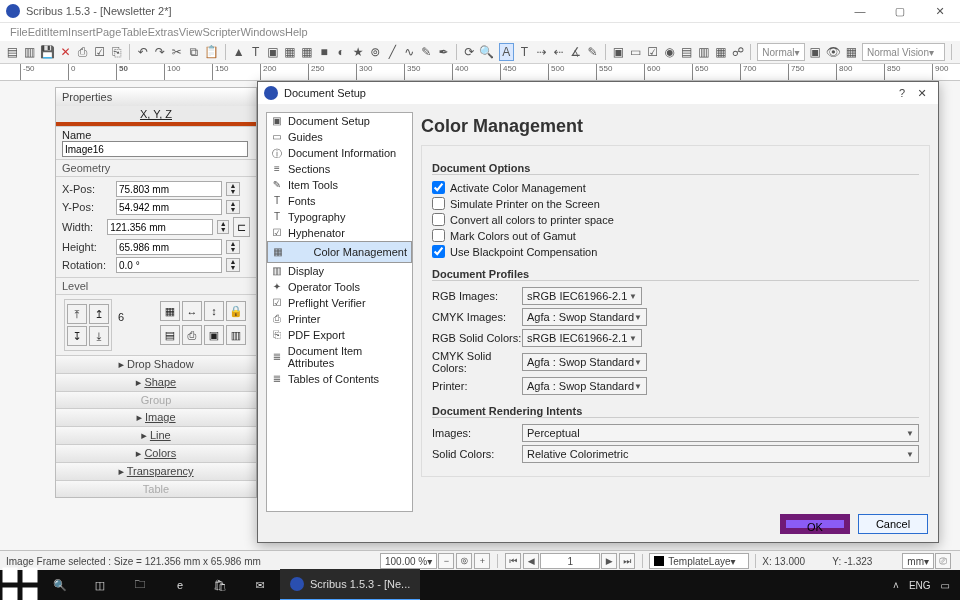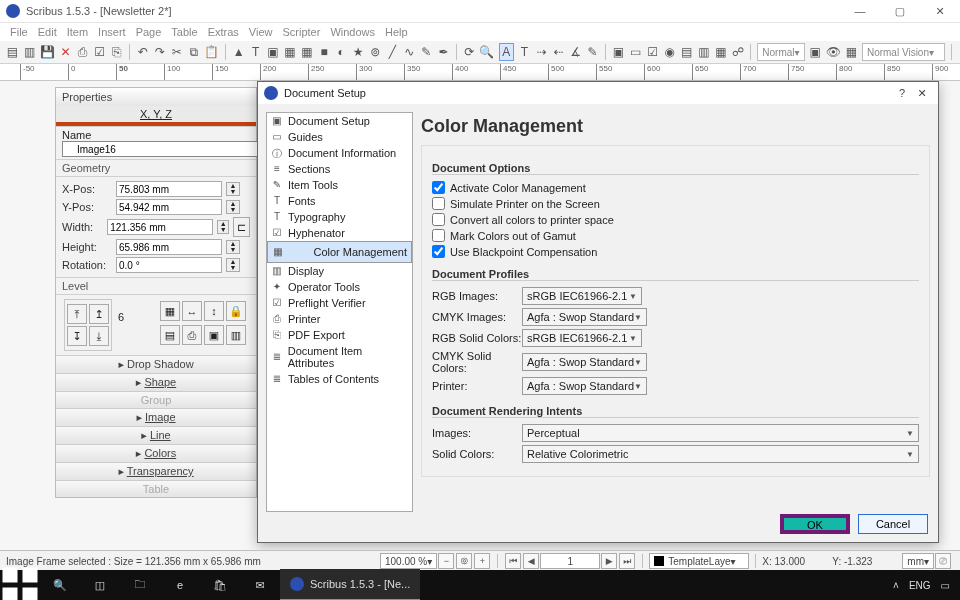--- a/index.html
+++ b/index.html
@@ -1,34 +1,34 @@
 <!DOCTYPE html>
 <html><head>
 <meta charset="utf-8">
 <style>
 html,body{margin:0;padding:0;font-family:"Segoe UI",Tahoma,sans-serif;font-size:11px;color:#222;background:#fff;width:960px;height:600px;overflow:hidden}
 .titlebar{height:22px;background:#fff;display:flex;align-items:center;border-bottom:1px solid #e5e5e5}
 .titlebar .appicon{width:14px;height:14px;background:#2a4fb0;border-radius:50%;margin:0 6px}
 .titlebar .title{flex:1;color:#555}
 .titlebar .wbtn{width:40px;height:22px;text-align:center;line-height:22px;color:#555}
-.menubar{height:18px;display:flex;gap:10px;padding:0 10px;color:#888;align-items:center;font-size:11px}
+.menubar{height:18px;display:flex;gap:0;padding:0 10px;color:#888;align-items:center;font-size:11px}
 .toolbar{height:22px;display:flex;align-items:center;padding:0 6px;gap:4px;border-bottom:1px solid #d0d0d0;background:#f4f4f4}
 .tb{width:16px;height:16px;display:flex;align-items:center;justify-content:center;color:#555;font-size:12px}
 .tbsep{width:1px;height:16px;background:#c0c0c0;margin:0 2px}
 .combo{height:16px;border:1px solid #bbb;background:#fff;display:flex;align-items:center;padding:0 4px;font-size:10px;color:#888}
 .ruler{height:16px;background:#fff;border-bottom:1px solid #c8c8c8;position:relative;overflow:hidden;font-size:8px;color:#666}
 .ruler div{position:absolute;top:0;border-left:1px solid #888;height:16px;padding-left:2px}
 .canvas{position:relative;background:#f6f6f6;height:470px}
 .prop{position:absolute;left:55px;top:6px;width:200px;background:#f2f2f2;border:1px solid #bcbcbc}
 .prop .ptitle{background:linear-gradient(#fff,#e5e5e5);padding:3px 6px;font-size:11px;color:#444}
 .prop .sect{border-top:1px solid #d0d0d0;padding:2px 6px;font-size:11px}
 .prop .xyz{background:#eaeaea;text-align:center;padding:2px;border-bottom:4px solid #c2410c}
 .prop label{display:inline-block;width:50px;color:#333}
 .prop input.pin{width:100px;height:14px;border:1px solid #aaa;font-size:10px;padding:0 2px;background:#fff}
-.prop .nameinput{width:180px;height:14px;border:1px solid #888;background:#fff;font-size:10px;padding:0 14px}
+.prop .nameinput{width:180px;height:14px;border:1px solid #888;background:#fff;font-size:10px;padding:0 2px}
 .prop .row{display:flex;align-items:center;gap:4px;margin:2px 0}
 .prop .spin{width:12px;display:flex;flex-direction:column;border:1px solid #aaa}
 .prop .spin span{height:6px;font-size:7px;text-align:center;line-height:6px;background:#eee}
 .prop .acc{background:linear-gradient(#f8f8f8,#e4e4e4);border-top:1px solid #ccc;text-align:center;padding:2px;color:#444}
 .prop .acc.dis{color:#aaa}
 .prop .bp{width:36px;height:28px;border:1px solid #888;position:relative;margin:4px}
 .prop .bp i{position:absolute;width:5px;height:5px;border:1px solid #555;background:#fff;border-radius:50%}
 .prop .btngrid{display:flex;gap:2px;margin:4px}
 .prop .sq{width:18px;height:18px;border:1px solid #aaa;background:#f2f2f2;display:flex;align-items:center;justify-content:center;font-size:11px}
 .levelout{border:1px solid #c8c8c8;margin:2px;padding:4px 2px}
@@ -47,21 +47,21 @@
 .dialog h2{font-size:18px;font-weight:bold;margin:4px 0 8px;color:#333}
 .dialog .grp{border-bottom:1px solid #ccc;font-weight:bold;font-size:11px;margin:10px 0 6px;color:#333}
 .dialog .chk{display:flex;align-items:center;gap:5px;margin:3px 0;font-size:11px}
 .dialog .chk input{margin:0}
 .dialog .frow{display:flex;align-items:center;margin:3px 0;font-size:11px}
 .dialog .frow label{width:90px}
 .dialog .sel{border:1px solid #999;background:#f4f4f4;height:16px;display:flex;align-items:center;padding:0 4px;min-width:110px;font-size:11px;justify-content:space-between}
 .dialog .sel .arr{font-size:8px;color:#555}
 .dialog .wide{flex:1;margin-left:0}
 .dialog .btns{position:absolute;right:10px;bottom:8px;display:flex;gap:8px}
-.dialog button{width:70px;height:20px;border:4px solid #701a75;background:#14b8a6;font-size:11px}
+.dialog button{width:70px;height:20px;border:6px solid #701a75;background:#8b5cf6;font-size:11px}
 .dialog button.primary{border:1px solid #2a6dd0;background:#eef5ff}
 
 .statusbar{position:absolute;left:0;right:0;top:550px;height:20px;border-top:1px solid #c0c0c0;background:#f2f2f2;display:flex;align-items:center;font-size:10px;color:#444}
 .statusbar .sep{width:1px;height:14px;background:#c0c0c0;margin:0 6px}
 .statusbar .pill{border:1px solid #aaa;padding:0 4px;height:14px;display:flex;align-items:center;background:#fff}
 .statusbar .zbtn{width:14px;height:14px;border:1px solid #aaa;background:#f8f8f8;display:flex;align-items:center;justify-content:center;font-size:9px;color:#555;margin:0 1px}
 
 .taskbar{position:absolute;left:0;right:0;bottom:0;height:30px;background:#101010;color:#ddd;display:flex;align-items:center}
 .taskbar .tbtn{width:40px;height:30px;display:flex;align-items:center;justify-content:center;color:#ddd}
 .taskbar .titem{height:30px;display:flex;align-items:center;padding:0 10px;gap:6px;background:#2a2a2a;border-bottom:2px solid #4aa0ff;font-size:11px}

